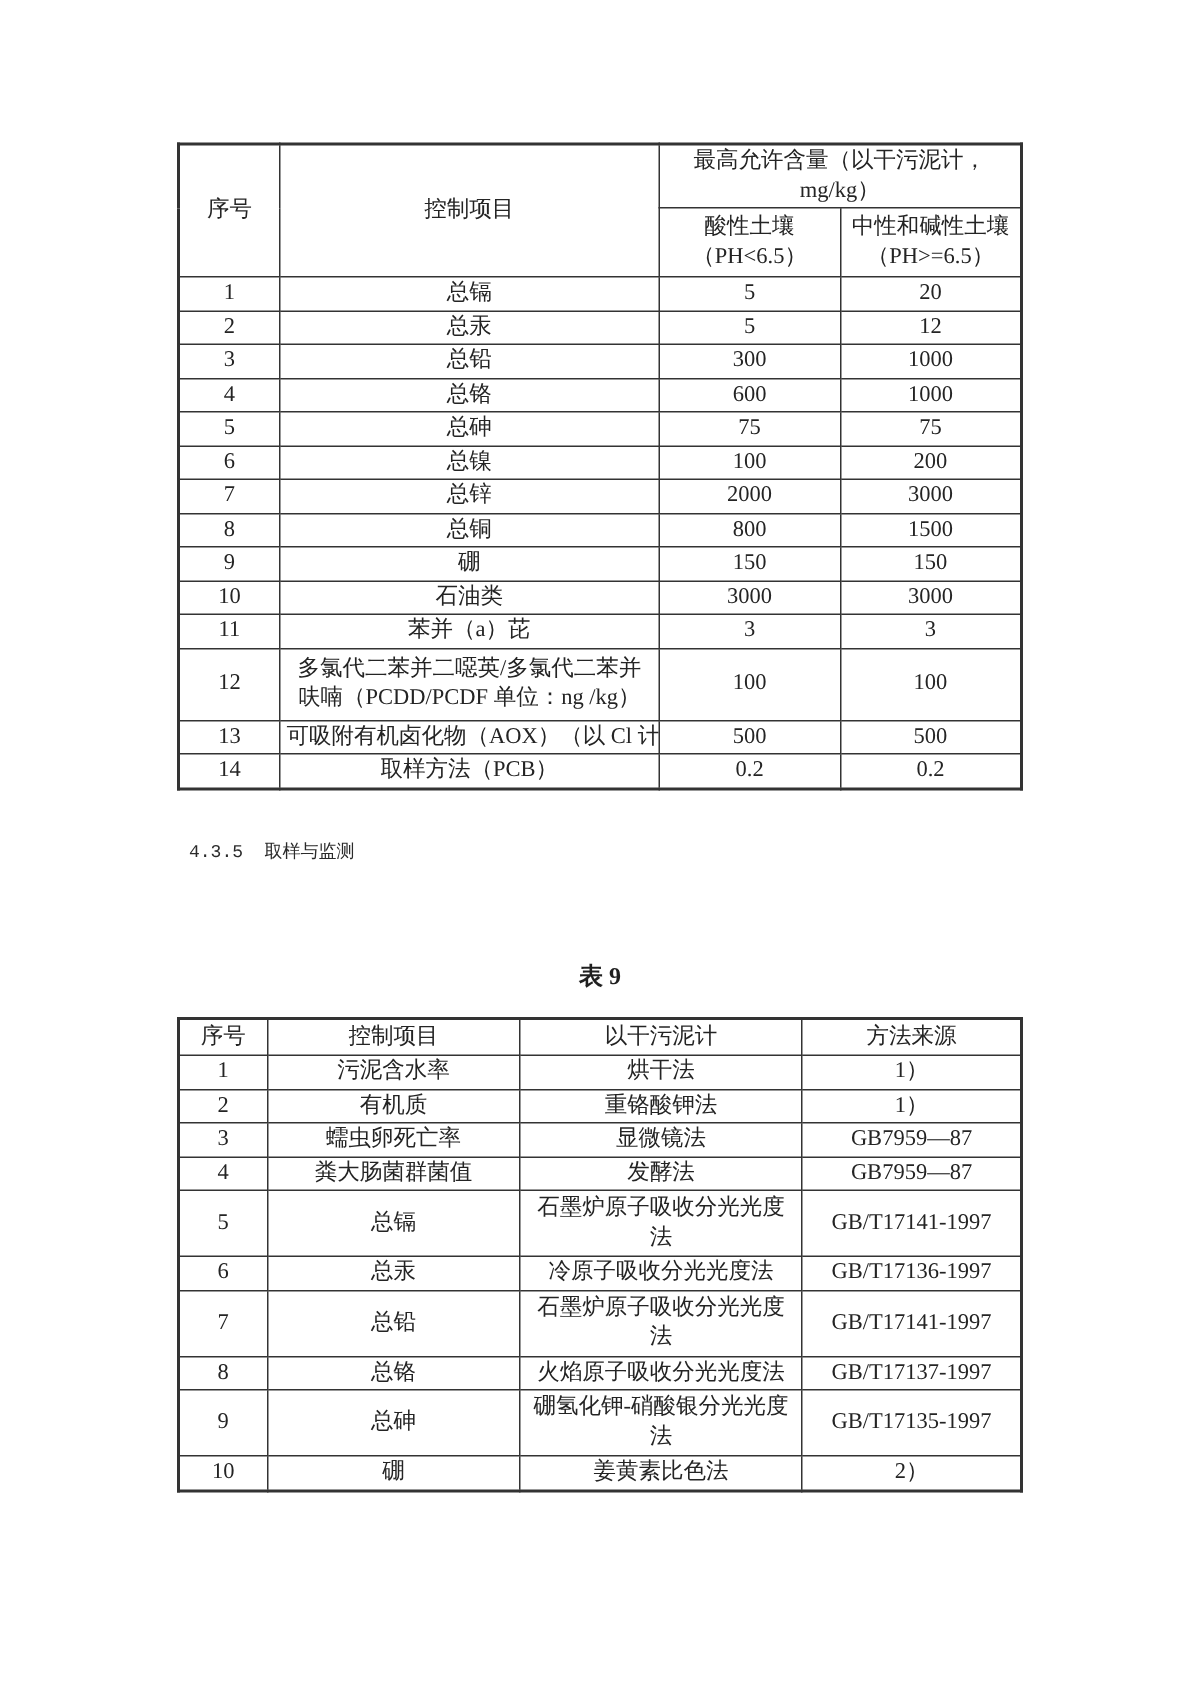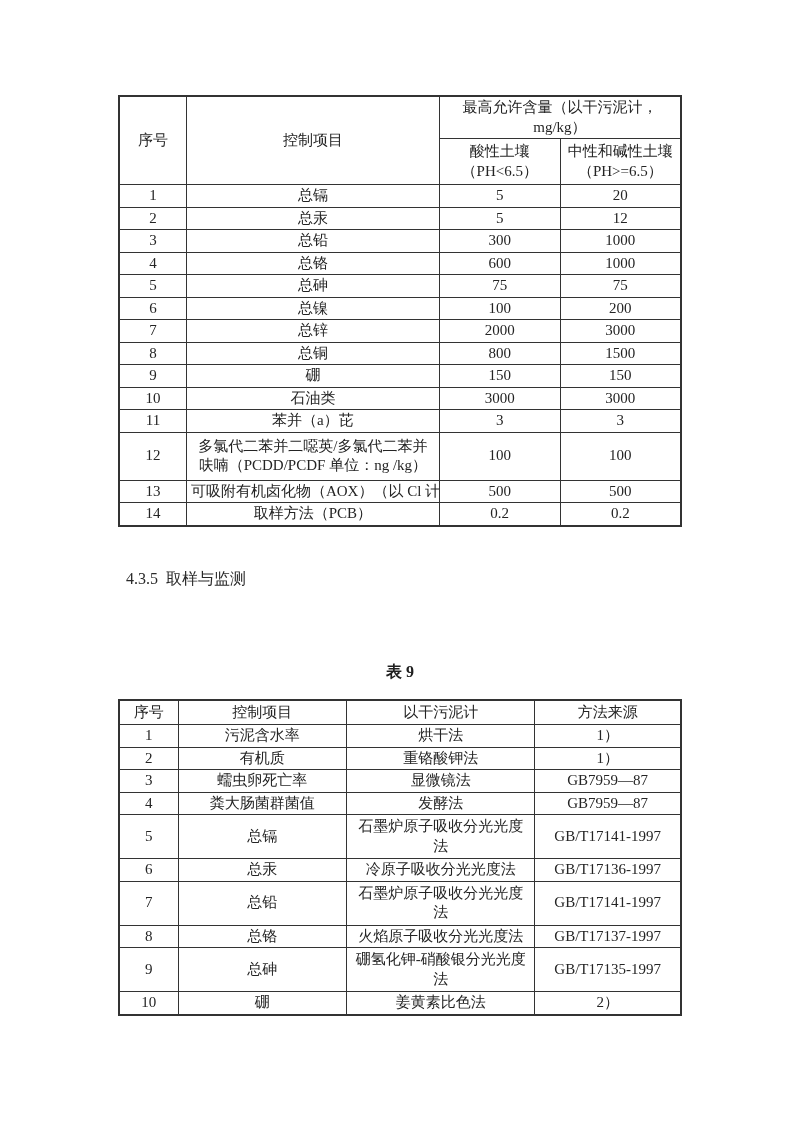--- a/index.html
+++ b/index.html
@@ -35,21 +35,21 @@
 
   .t1 thead tr.h1 { height: 42px; }
   .t1 thead tr.h2 { height: 46px; }
   .t1 tbody tr { height: 22px; }
   .t1 tbody tr.tall { height: 48px; }
 
   .t9 thead tr { height: 25px; }
   .t9 tbody tr { height: 22px; }
   .t9 tbody tr.tall { height: 44px; }
 
-  .clauses { font-size: 16px; color: #2a2a2a; white-space: pre; }
+  .clauses { font-size: 12px; color: #2a2a2a; white-space: pre; font-family: Liberation Mono, monospace; }
   .clause-main { margin: 6px 0 0 8px; line-height: 1.2; }
   .clause-sub  { margin: 11px 0 0 26px; line-height: 1.2; }
 
   .caption {
     margin-top: 38px;
     margin-bottom: 16px;
     display: flex;
     justify-content: center;
     gap: 42px;
     font-weight: bold;

